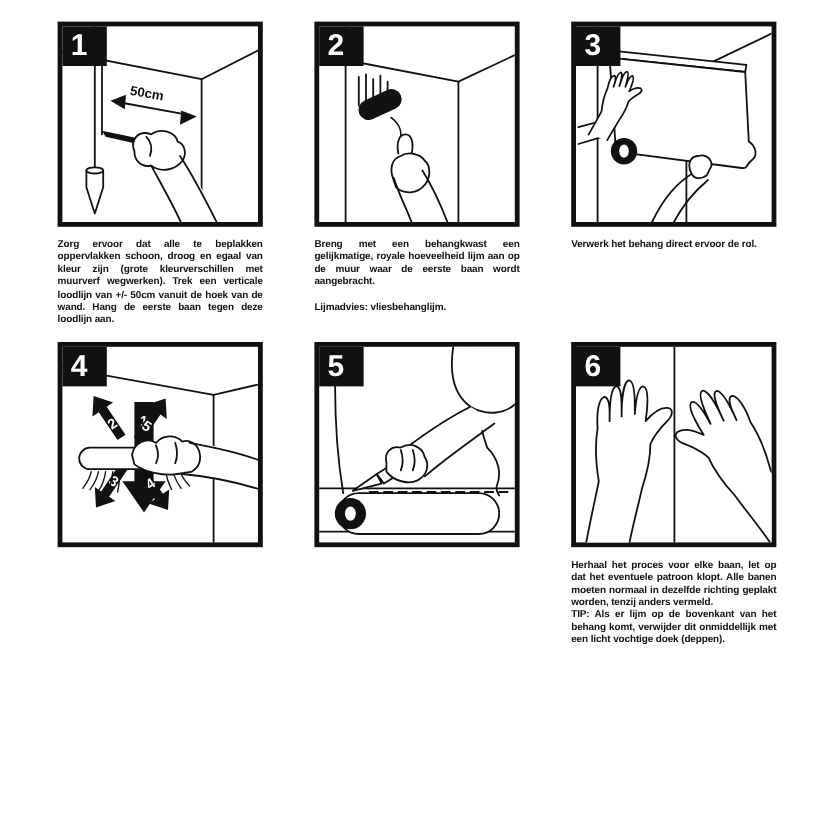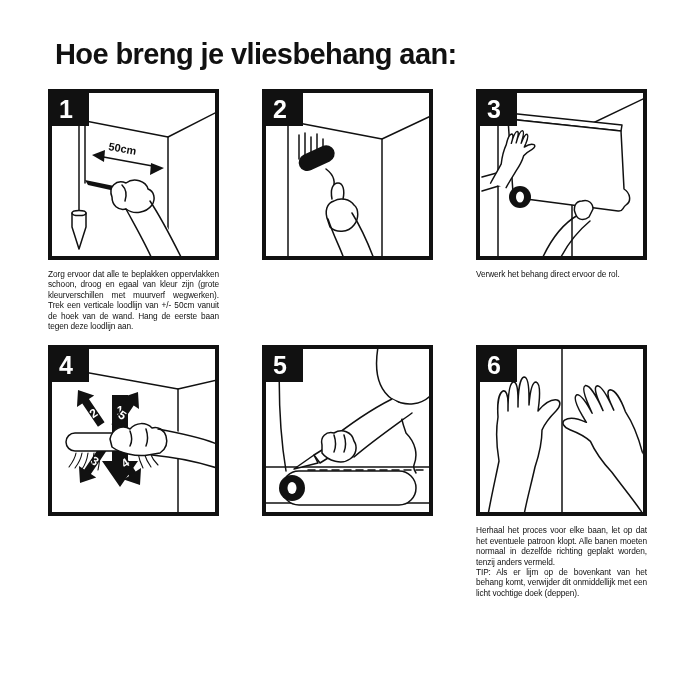--- a/index.html
+++ b/index.html
@@ -24,31 +24,30 @@
   .badge{
     position:absolute;top:0;left:0;width:37px;height:33px;background:#111;
     display:flex;align-items:center;justify-content:flex-start;z-index:3;
   }
   .badge-num{
     color:#fff;font-size:25px;font-weight:bold;line-height:1;padding-left:7px;
   }
   .panel svg{position:absolute;top:0;left:0;width:163px;height:163px;overflow:hidden;}
   .caption{
     margin:9px 0 0 0;width:171px;
-    font-size:8.3px;line-height:10.4px;font-weight:normal;letter-spacing:-0.1px;
+    font-size:8.3px;line-height:10.4px;font-weight:bold;letter-spacing:-0.1px;
     text-align:justify;white-space:pre-line;color:#111;
   }
   .drawing{stroke:#111;stroke-width:1.5;fill:none;stroke-linecap:round;stroke-linejoin:round;}
   .svgtxt{font-family:"Liberation Sans","DejaVu Sans",sans-serif;font-weight:bold;stroke:none;}
 </style>
 </head>
 <body>
 
 <div class="sheet">
-  <h1 class="title">Hoe breng je vliesbehang aan:</h1>
 
   <div class="grid">
 
     <section class="step">
       <figure class="panel">
         <svg viewBox="0 0 163 163" class="drawing">
           <g>
             <path d="M-2,21 L116,44 L165,19"></path>
             <path d="M116,44 V165"></path>
           </g>
@@ -106,20 +105,23 @@
             <path d="M66,106 C64,96 67,90 72,90 C77,90 79,97 77,106 L75,114" fill="#fff"></path>
             <path d="M62,128 C58,118 61,110 68,108 C74,104 84,106 88,112 C93,116 93,126 88,132 C82,140 70,140 64,134 Z" fill="#fff"></path>
             <path d="M62,126 C68,144 74,154 78,166"></path>
             <path d="M86,120 C96,136 102,150 108,166"></path>
           </g>
         </svg>
         <span class="badge">
           <span class="badge-num">2</span>
         </span>
       </figure>
+      <p class="caption">Breng met een behangkwast een gelijkmatige, royale hoeveelheid lijm aan op de muur waar de eerste baan wordt aangebracht.
+
+Lijmadvies: vliesbehanglijm.</p>
     </section>
 
     <section class="step">
       <figure class="panel">
         <svg viewBox="0 0 163 163" class="drawing">
           <g>
             <line x1="18" y1="-2" x2="18" y2="165"></line>
             <path d="M18,24 L92,40 L165,5"></path>
             <path d="M92,40 V165"></path>
           </g>

